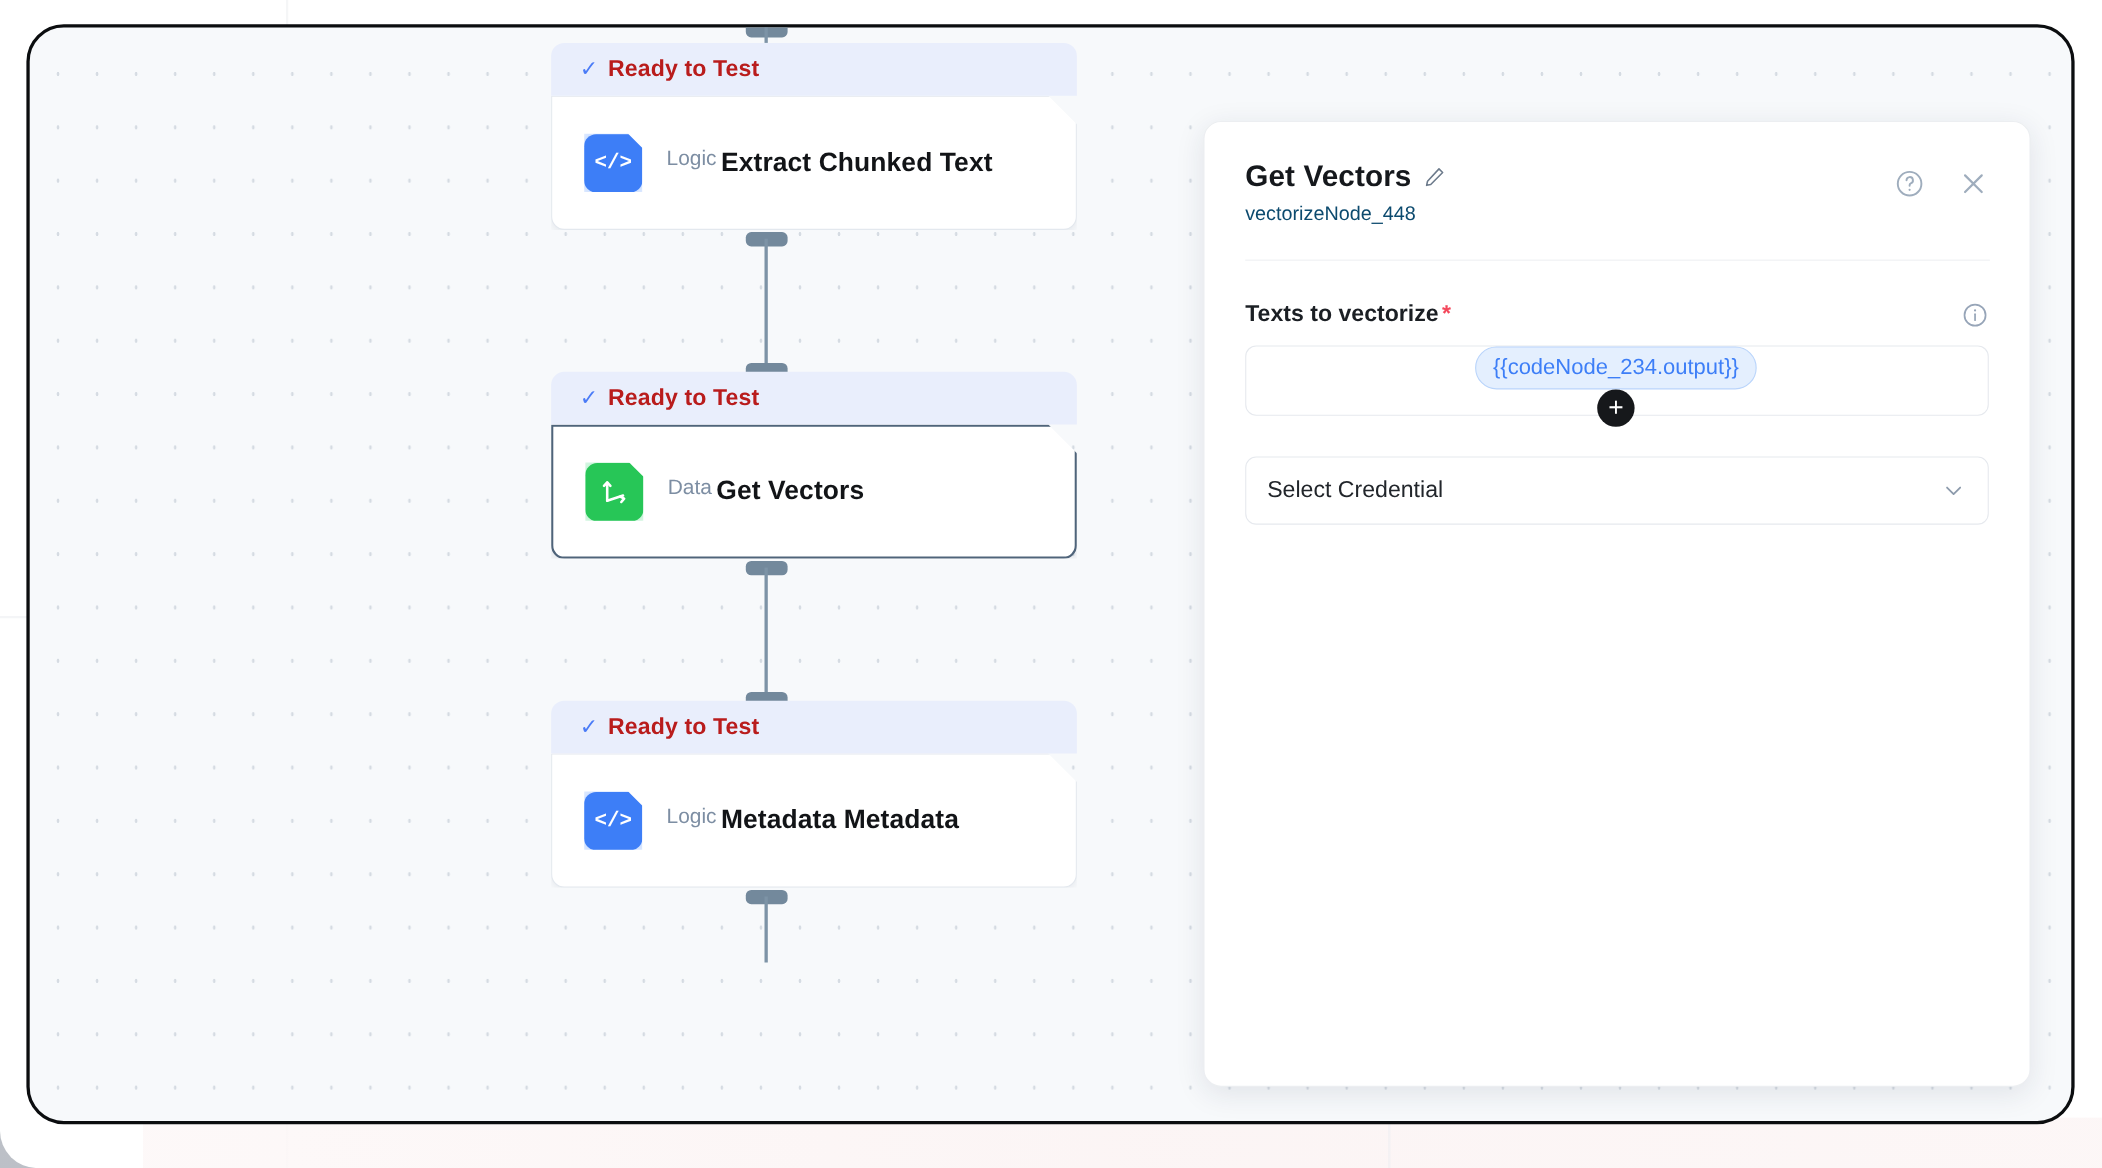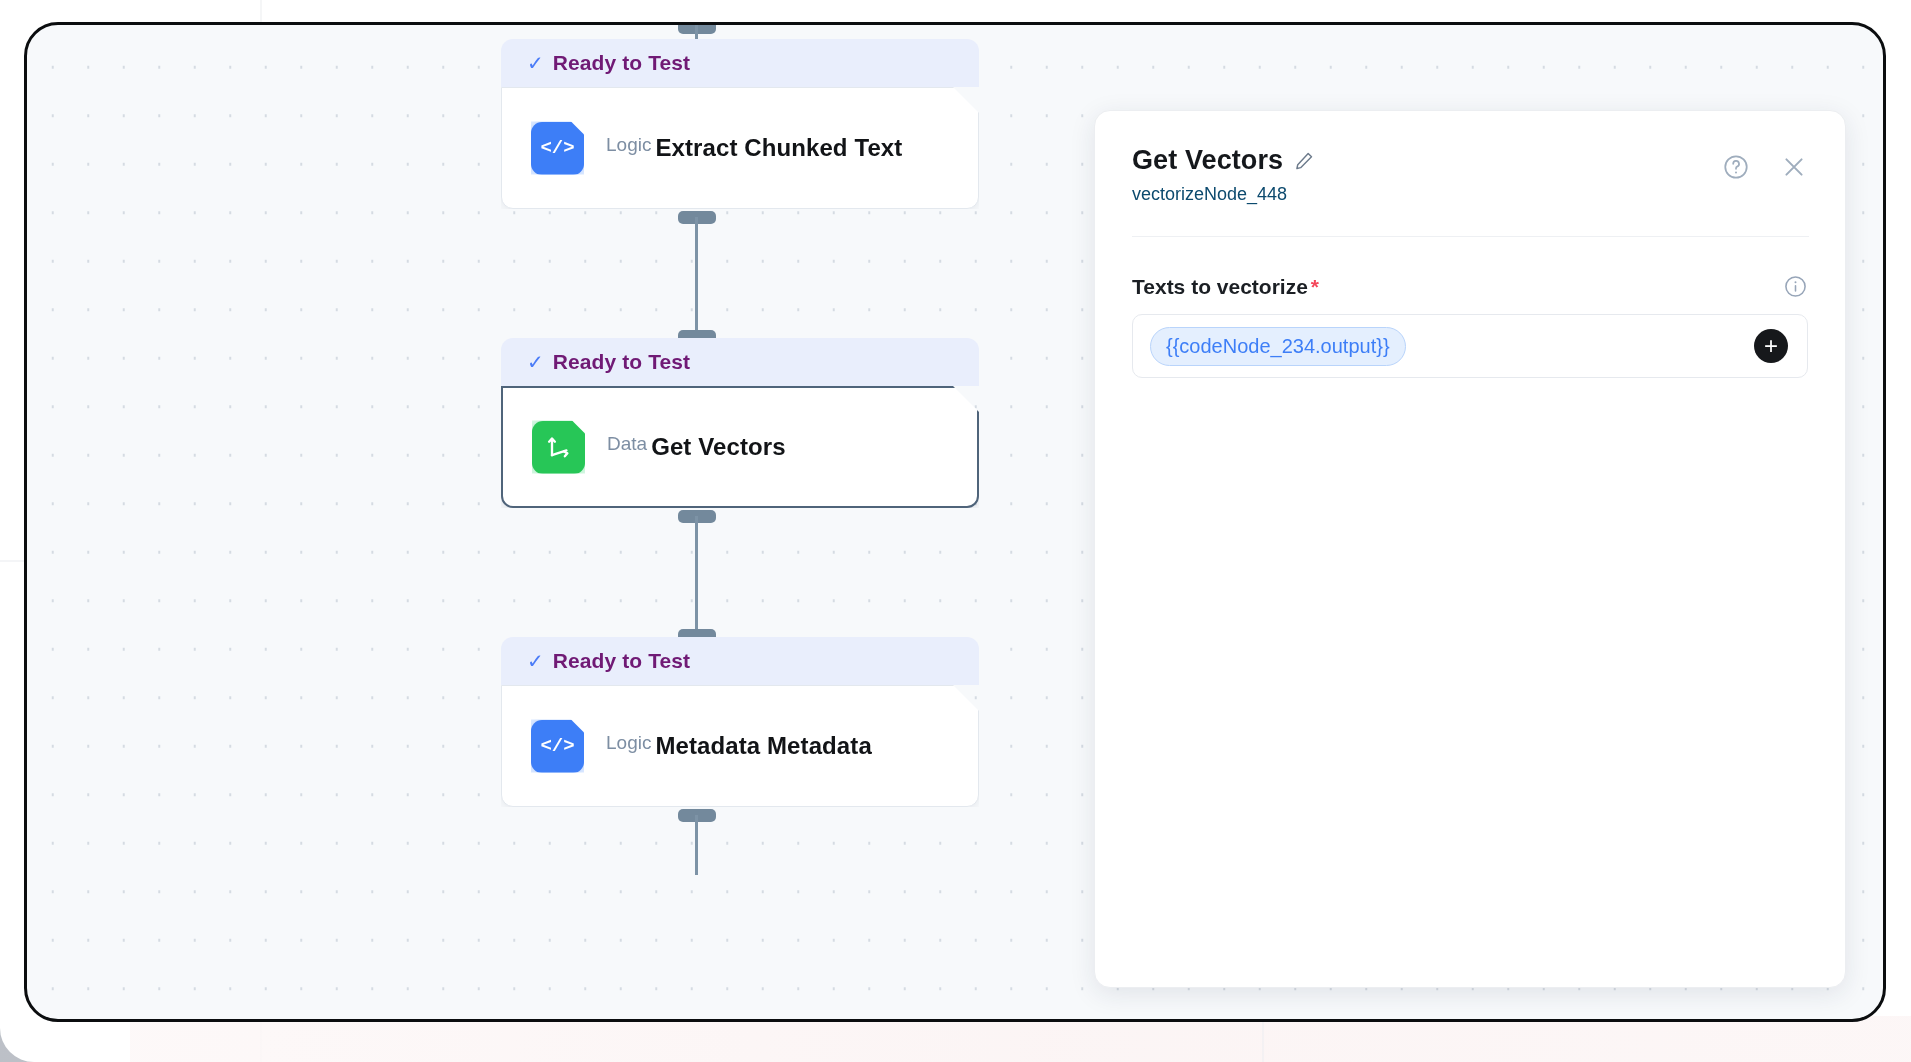--- a/index.html
+++ b/index.html
@@ -56,21 +56,21 @@
   
   .node { position: absolute; width: 478px; }
   .node-status {
     height: 48px;
     background: #e9eefc;
     border-radius: 12px 12px 0 0;
     display: flex; align-items: center;
     padding-left: 26px; gap: 9px;
   }
   .node-status .check { color: #4a7bf7; font-size: 20px; line-height: 1; font-weight: 500; }
-  .node-status .status-text { color: #701a75; font-size: 21px; font-weight: 600; letter-spacing: .1px; }
+  .node-status .status-text { color: #b91c1c; font-size: 21px; font-weight: 600; letter-spacing: .1px; }
 
   .node-card {
     position: relative;
     height: 122px;
     background: #ffffff;
     border: 1px solid #e3e8ee;
     border-radius: 0 0 12px 12px;
     display: flex; align-items: center;
     padding-left: 29px; gap: 22px;
     box-shadow: 0 2px 7px rgba(30,45,70,.07);
@@ -115,33 +115,34 @@
   .panel-title-row { display: flex; align-items: center; gap: 11px; }
   .panel-title { font-size: 27px; font-weight: 700; color: #15181c; letter-spacing: .1px; }
   .panel-subtitle { font-size: 18px; color: #0c4a6e; }
   .panel-actions { display: flex; align-items: center; gap: 30px; padding-top: 8px; }
   .icon-btn { width: 28px; height: 28px; color: #9fadbd; display: flex; align-items: center; justify-content: center; }
   .edit-pencil { width: 20px; height: 20px; color: #6c7a8b; }
 
   .panel-divider { height: 1px; background: #eef0f3; margin: 31px -1px 0 0; }
 
   .field { margin-top: 37px; }
-  .field-label-row { display: flex; align-items: center; justify-content: space-between; }
+  .field-label-row { display: flex; justify-content: space-between; }
   .field-label { font-size: 21px; font-weight: 700; color: #1b1f24; }
   .field-label .req { color: #f4475b; font-weight: 700; margin-left: 3px; }
   .info-icon { width: 25px; height: 25px; color: #97a5b8; }
 
   .token-input {
     margin-top: 15px;
     height: 64px;
     border: 1px solid #e6e9ee;
     border-radius: 10px;
     display: flex; align-items: center; justify-content: space-between;
     padding: 0 19px 0 17px;
     background: #ffffff;
+    flex-direction: column;
   }
   .token-chip {
     background: #e4effe;
     border: 1px solid #b9d4fb;
     color: #3d7ef7;
     border-radius: 999px;
     padding: 7px 15px;
     font-size: 20px;
     white-space: nowrap;
   }
@@ -296,15 +297,23 @@
       </span>
     </div>
     <div class="token-input">
       <span class="token-chip">{{codeNode_234.output}}</span>
       <span class="add-btn">+</span>
     </div>
   </div>
 
   <div class="field">
 
+    <div class="select-box">
+      <span>Select Credential</span>
+      <span class="chev">
+        <svg width="22" height="22" viewBox="0 0 24 24" fill="none" stroke="currentColor" stroke-width="1.8" stroke-linecap="round" stroke-linejoin="round" aria-hidden="true">
+          <path d="M5.5 9 L12 15.5 L18.5 9"></path>
+        </svg>
+      </span>
+    </div>
 
   </div>
 </div>
 
 </body></html>

